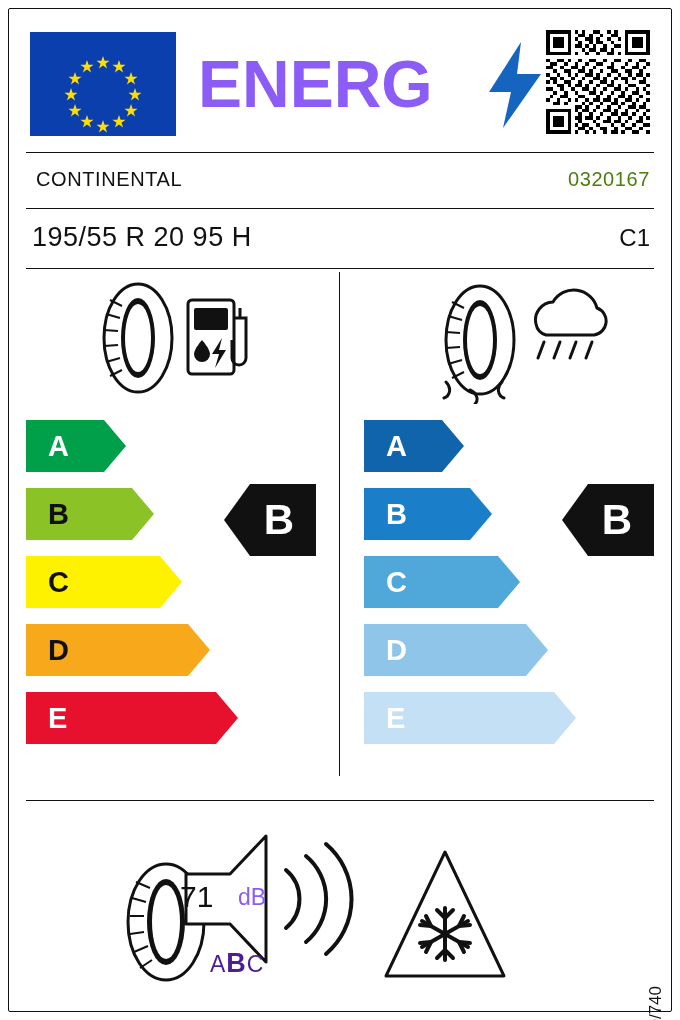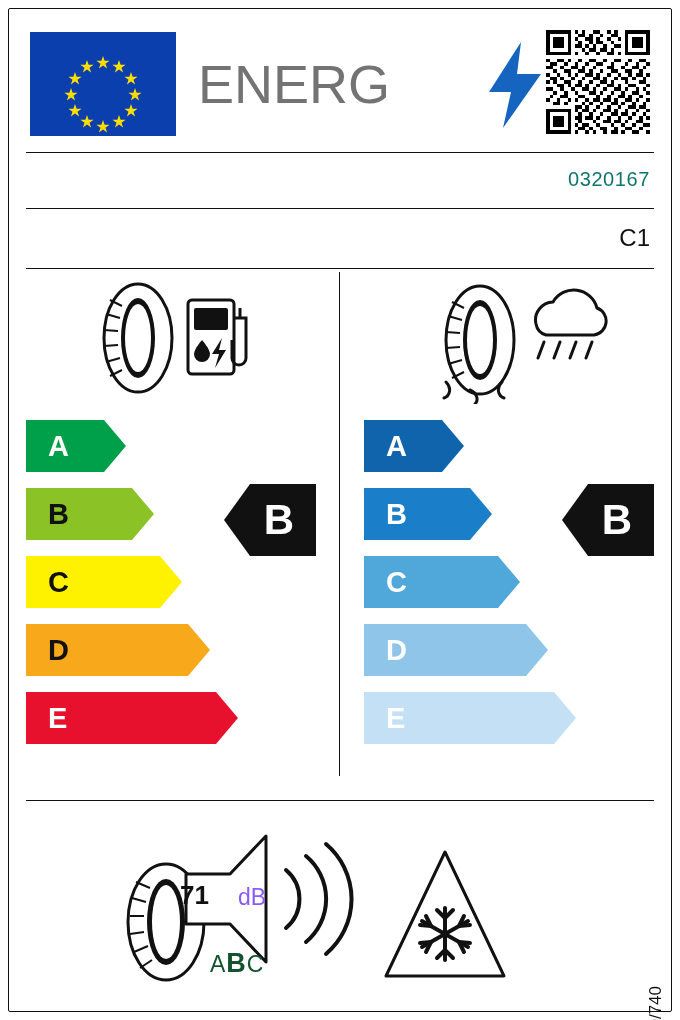--- a/index.html
+++ b/index.html
@@ -38,23 +38,23 @@
     width: 146px;
     height: 104px;
     background: #0b3fae;
   }
   .energ-word {
     position: absolute;
     left: 198px;
     top: 38px;
     width: 300px;
     height: 92px;
-    font-size: 54px;
-    font-weight: normal;
-    color: #737373;
+    font-size: 66px;
+    font-weight: bold;
+    color: #8b5cf6;
     letter-spacing: 0px;
     line-height: 92px;
   }
   .bolt {
     position: absolute;
     left: 487px;
     top: 42px;
     width: 56px;
     height: 86px;
   }
@@ -86,21 +86,21 @@
     top: 168px;
     font-size: 20px;
     color: #111111;
     letter-spacing: 0.6px;
   }
   .model {
     position: absolute;
     right: 30px;
     top: 168px;
     font-size: 20px;
-    color: #0f766e;
+    color: #4d7c0f;
     letter-spacing: 0.6px;
     text-align: right;
     margin-left: 48px;
   }
 
   
   .tyre-size {
     position: absolute;
     left: 32px;
     top: 222px;
@@ -194,37 +194,37 @@
     position: absolute;
     left: 110px;
     top: 828px;
     width: 250px;
     height: 160px;
   }
   .noise-db {
     position: absolute;
     left: 180px;
     top: 880px;
-    font-size: 26px;
-    font-weight: bold;
+    font-size: 30px;
+    font-weight: normal;
     color: #111111;
   }
   .noise-unit {
     position: absolute;
     left: 238px;
     top: 884px;
     font-size: 23px;
     color: #8b5cf6;
   }
   .noise-classes {
     position: absolute;
     left: 210px;
     top: 948px;
     font-size: 23px;
-    color: #14532d;
+    color: #4c1d95;
     letter-spacing: 1px;
   }
   .noise-classes b {
     font-size: 27px;
     font-weight: bold;
   }
   .snow-block {
     position: absolute;
     left: 382px;
     top: 846px;
@@ -507,24 +507,26 @@
           <rect x="18" y="28" width="2" height="1"></rect>
           <rect x="21" y="28" width="1" height="1"></rect>
           <rect x="24" y="28" width="2" height="1"></rect>
           <rect x="28" y="28" width="1" height="1"></rect>
       </g>
     </svg>
   </div>
 
   <div class="rule r1"></div>
 
+  <div class="brand">CONTINENTAL</div>
   <div class="model">0320167</div>
 
   <div class="rule r2"></div>
 
+  <div class="tyre-size">195/55 R 20 95 H</div>
   <div class="tyre-class">C1</div>
 
   <div class="rule r3"></div>
 
   <div class="vdivider"></div>
 
   <div class="pict pict-fuel">
     <svg width="180" height="120" viewBox="0 0 180 120" aria-hidden="true">
       <g fill="none" stroke="#111111" stroke-width="3">
         <ellipse cx="50" cy="60" rx="34" ry="54"></ellipse>

